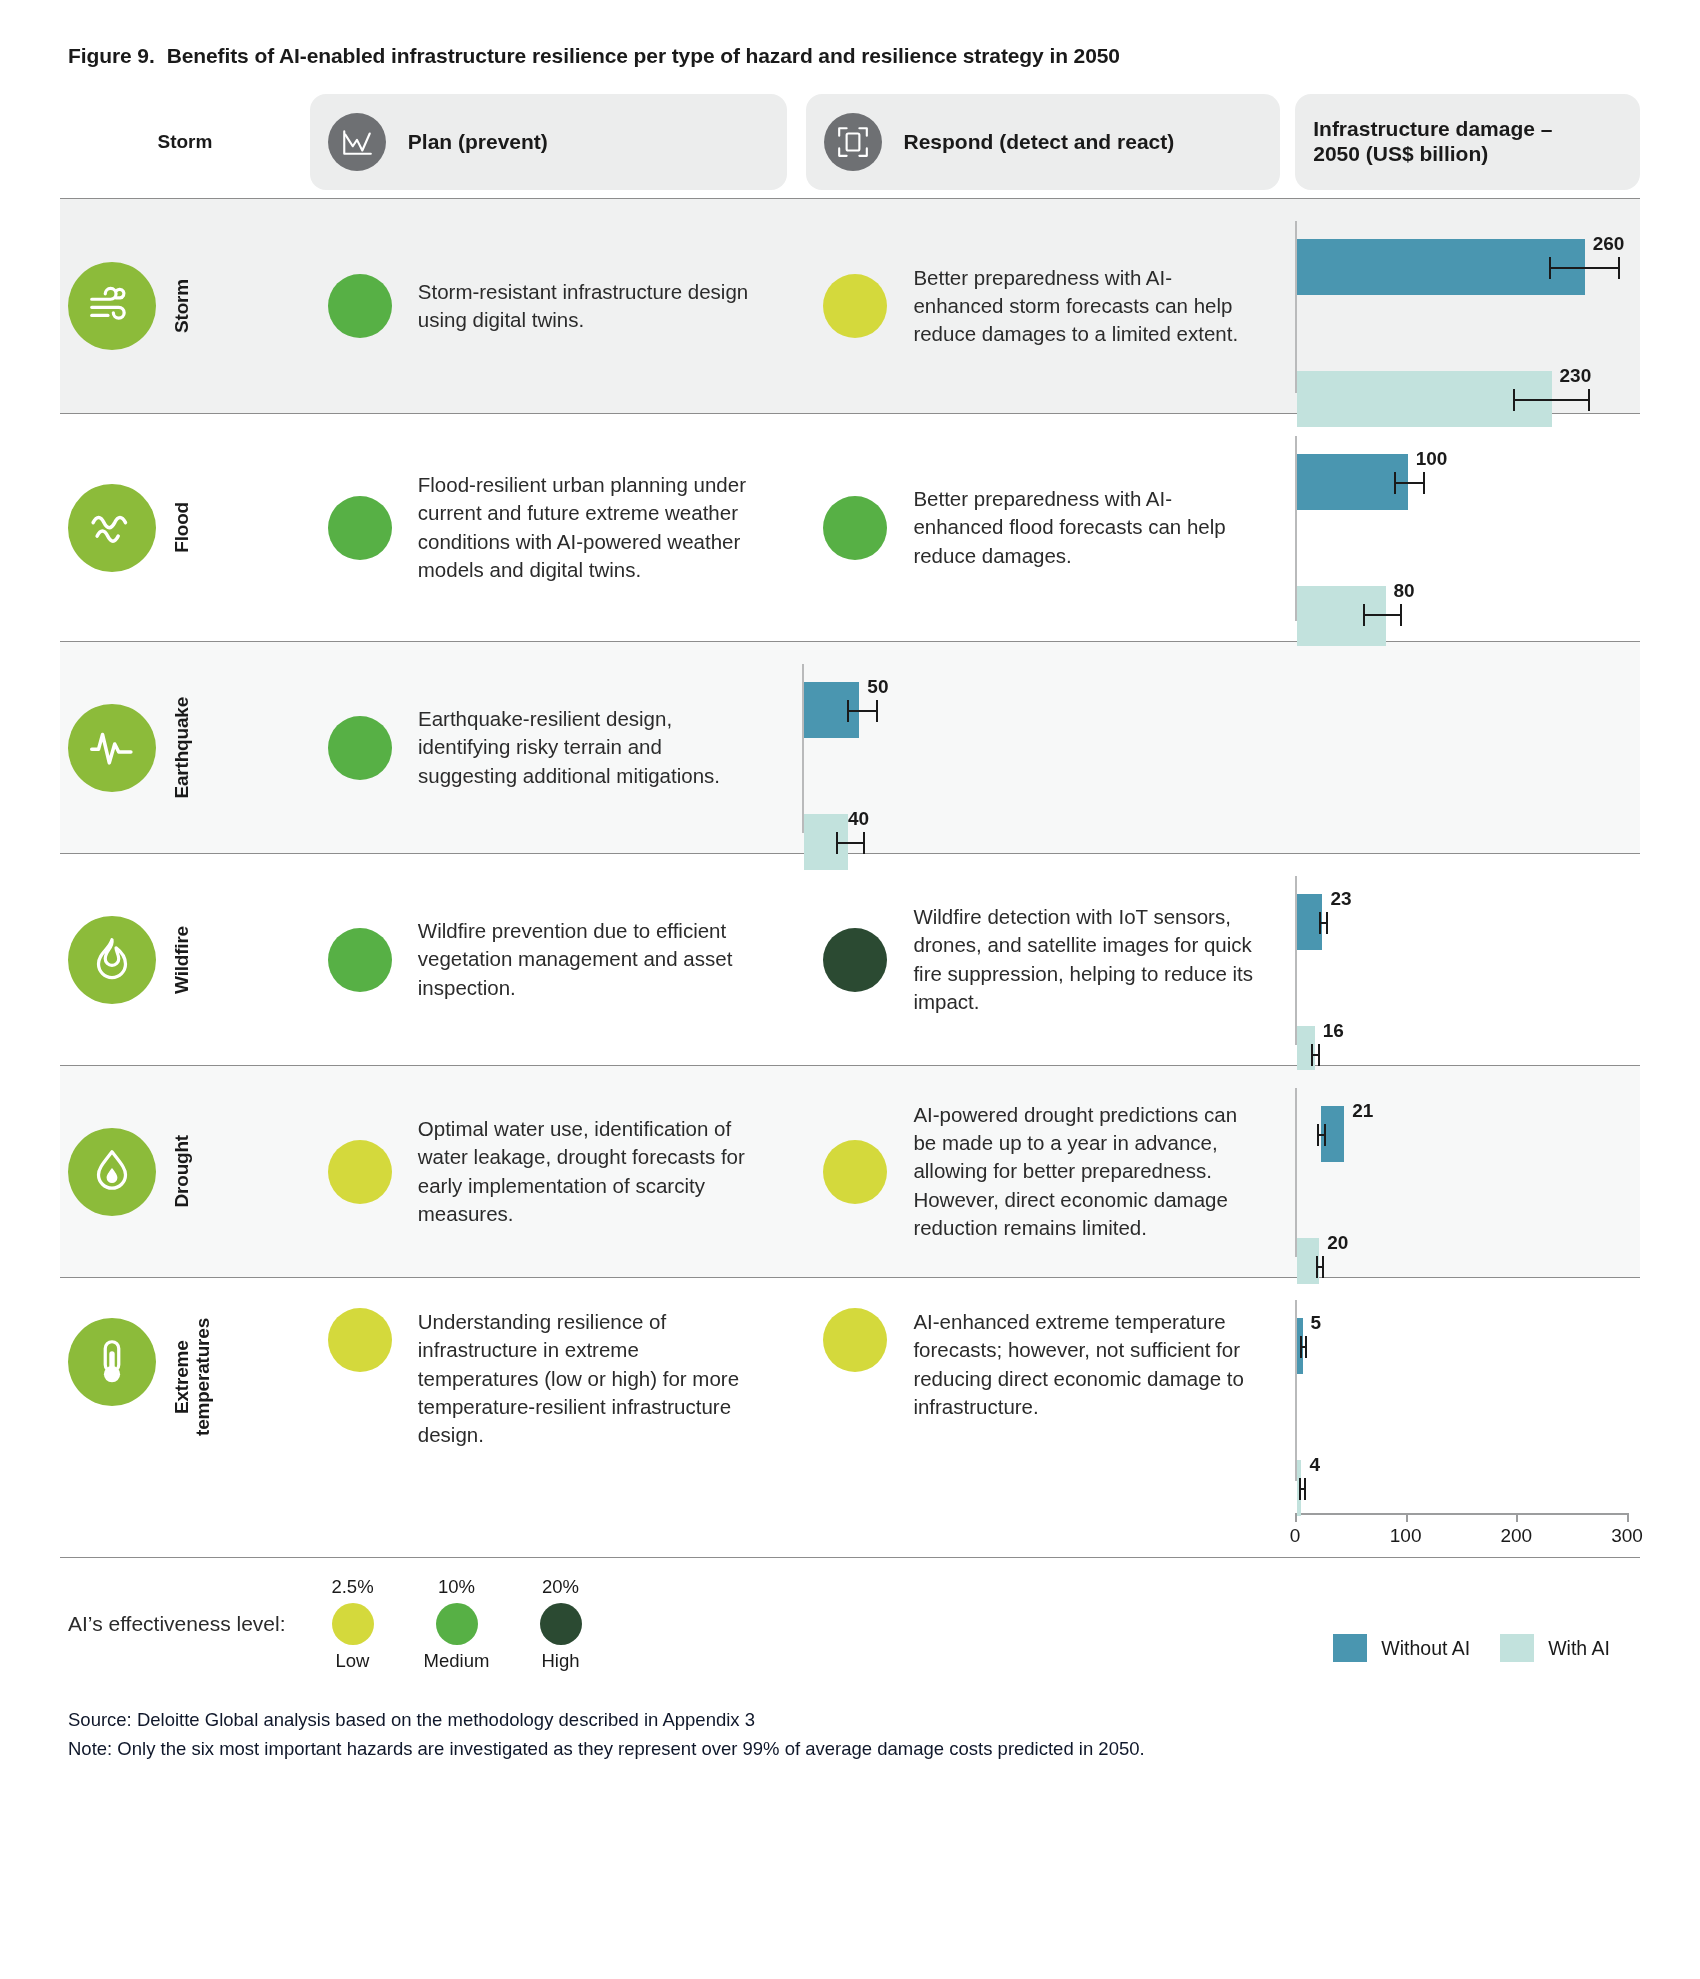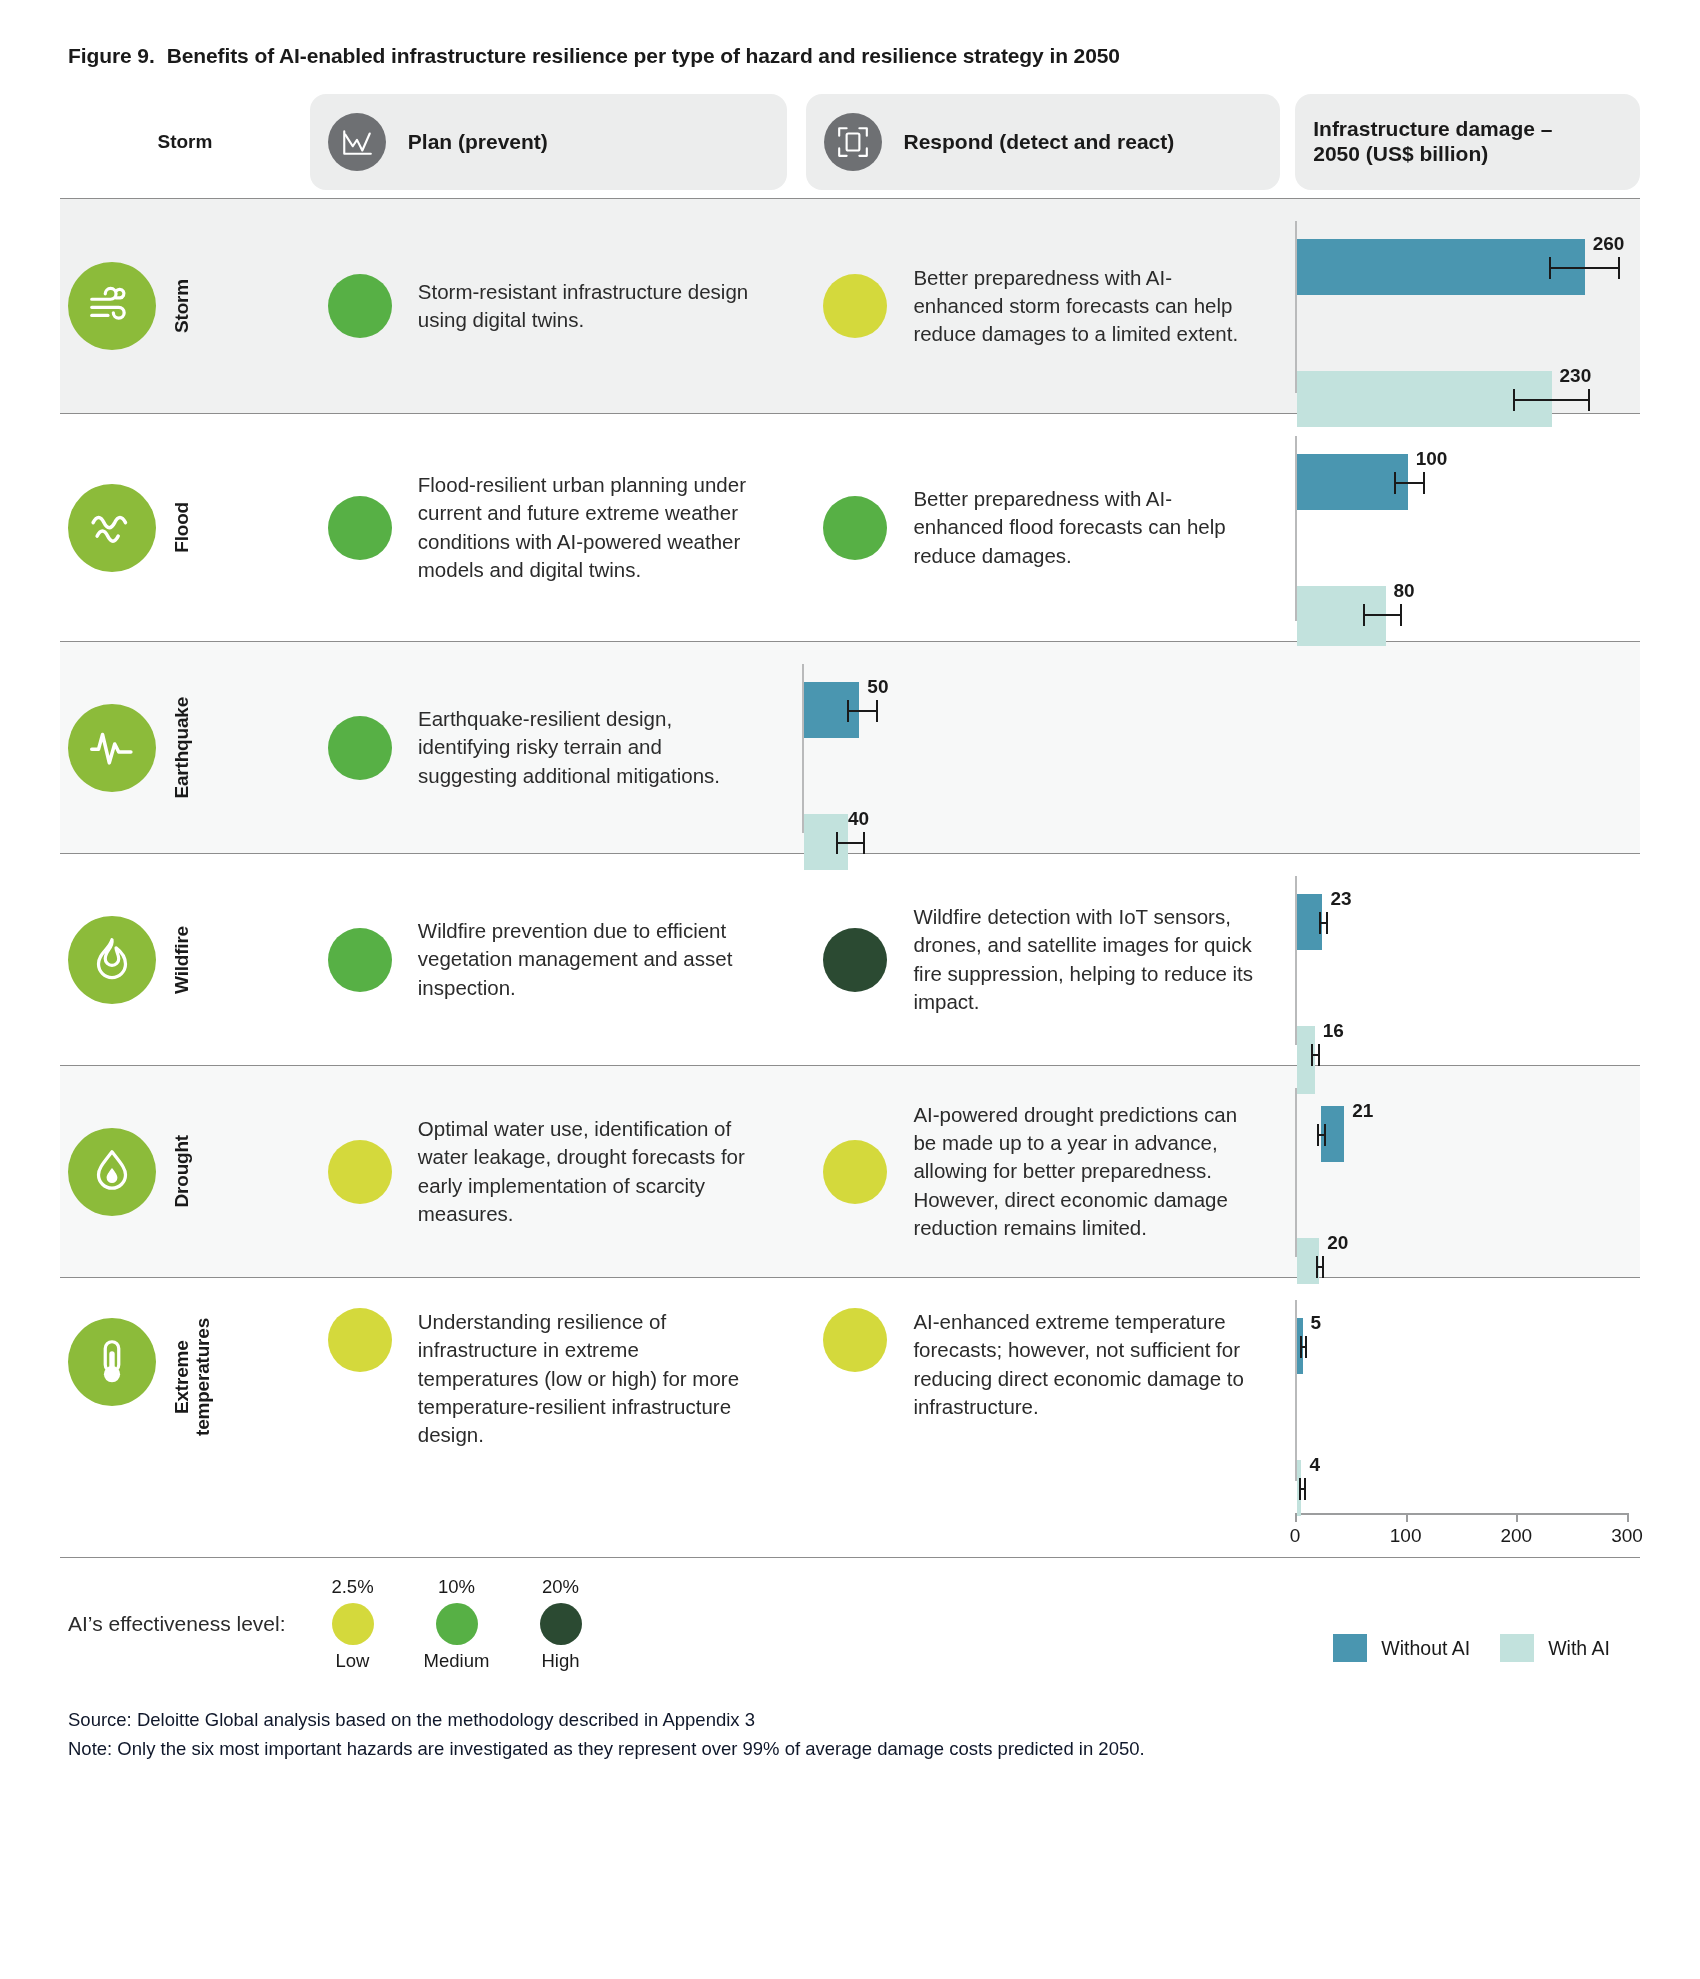--- a/index.html
+++ b/index.html
@@ -379,21 +379,21 @@
         <div class="cell-chart">
           <div class="chartbox">
             <div class="axisline"></div>
             <div class="barwrap" style="top: 26px; height: 56px; width: 25.4533px;">
               <div class="bar dark" style="width: 25.4533px;"></div>
               <div class="barlabel" style="left: 33.4533px; top: -6px;">23</div>
             </div>
             <div class="errbar" style="left: 24.1333px; width: 6.64px; top: 54px;"></div>
             <div class="errcap" style="left: 24.1333px; top: 44px;"></div>
             <div class="errcap" style="left: 30.7733px; top: 44px;"></div>
-            <div class="barwrap" style="top: 158px; height: 68px; width: 17.7067px;">
+            <div class="barwrap" style="top: 158px; height: 44px; width: 17.7067px;">
               <div class="bar light" style="width: 17.7067px;"></div>
               <div class="barlabel" style="left: 25.7067px; top: -6px;">16</div>
             </div>
             <div class="errbar" style="left: 16.3867px; width: 6.64px; top: 186px;"></div>
             <div class="errcap" style="left: 16.3867px; top: 176px;"></div>
             <div class="errcap" style="left: 23.0267px; top: 176px;"></div>
           </div>
         </div>
       </div>
       <div class="row shade-soft" style="min-height: 212px;">

